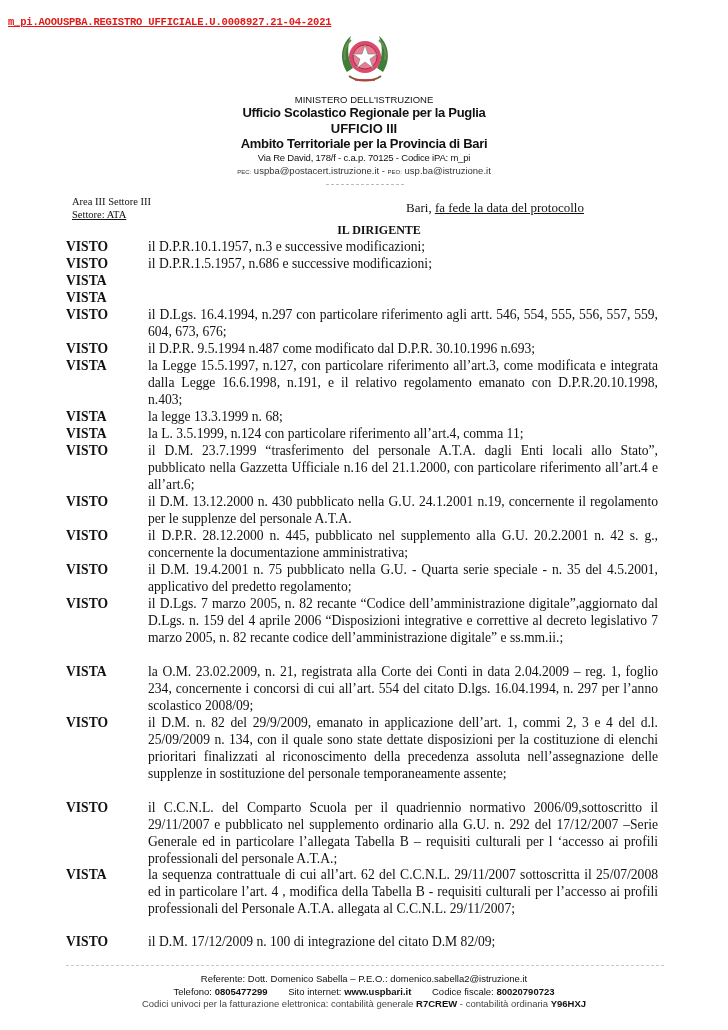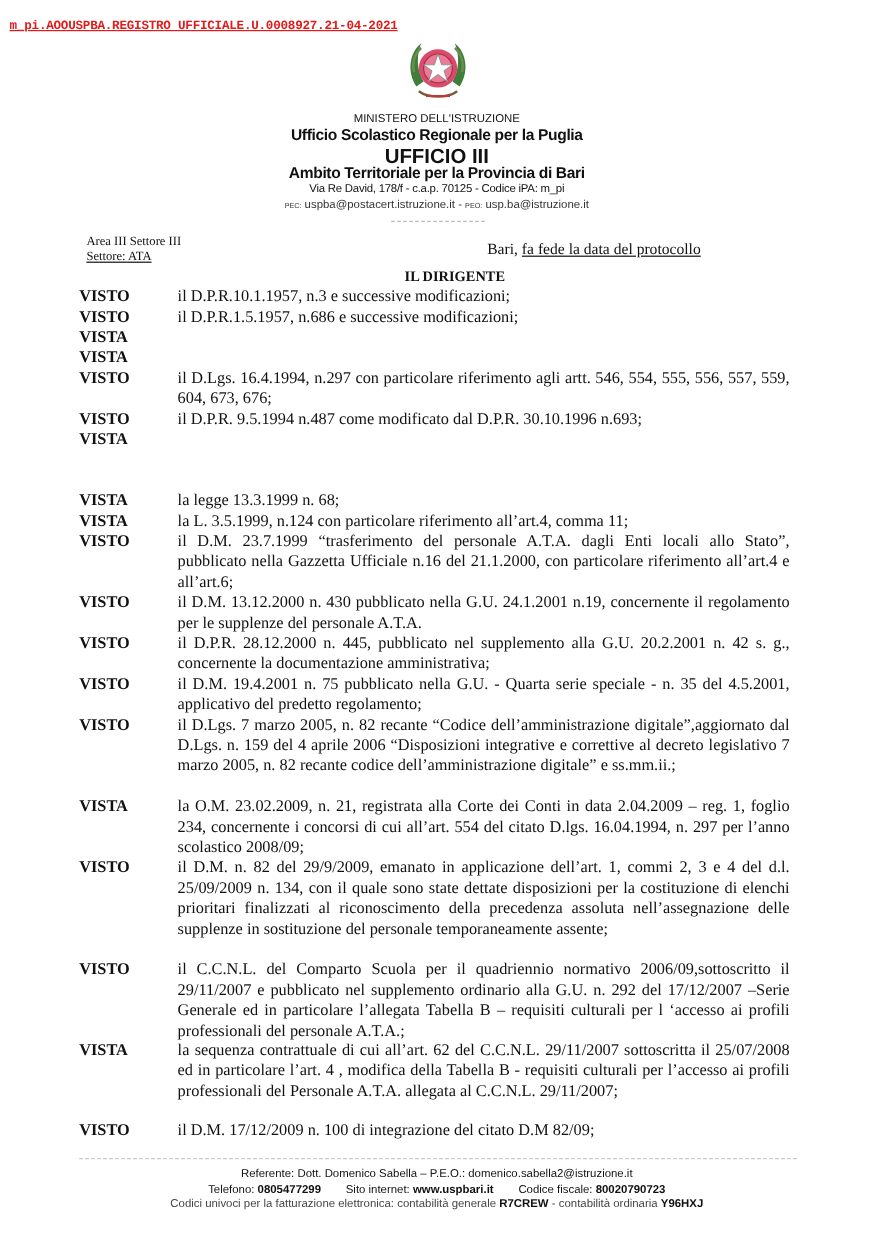--- a/index.html
+++ b/index.html
@@ -2,21 +2,21 @@
 <html><head>
 <meta charset="utf-8">
 <style>
   html, body { margin: 0; padding: 0; background: #ffffff; }
   body { width: 728px; height: 1030px; position: relative; overflow: hidden; font-family: "Liberation Serif", serif; color: #111; }
   .protocol { position: absolute; left: 8px; top: 16px; font-family: "Liberation Mono", monospace; font-weight: bold; font-size: 10.5px; color: #e01b1b; text-decoration: underline; letter-spacing: -0.2px; }
   .emblem { position: absolute; left: 337px; top: 30px; width: 56px; height: 60px; }
   .hdr { position: absolute; left: 0; width: 728px; text-align: center; font-family: "Liberation Sans", sans-serif; color: #111; }
   .hdr.min { top: 94px; font-size: 9.5px; }
   .hdr.usr { top: 105px; font-size: 13px; font-weight: bold; letter-spacing: -0.3px; }
-  .hdr.uff { top: 121px; font-size: 17px; font-weight: bold; }
+  .hdr.uff { top: 121px; font-size: 13px; font-weight: bold; }
   .hdr.amb { top: 136px; font-size: 13px; font-weight: bold; letter-spacing: -0.3px; }
   .hdr.addr { top: 152px; font-size: 9.5px; letter-spacing: -0.2px; }
   .hdr.mail { top: 165px; font-size: 9.5px; color: #333; }
   .hdr.mail .small { font-size: 6px; color: #333; }
   .hdr-sep { position: absolute; left: 326px; top: 184px; width: 78px; border-top: 1px dashed #bbb; }
   .area { position: absolute; left: 72px; top: 196px; font-size: 10.5px; }
   .settore { position: absolute; left: 72px; top: 209px; font-size: 10.5px; text-decoration: underline; }
   .place { position: absolute; left: 406px; top: 200px; font-size: 13px; }
   .place u { text-decoration: underline; }
   .title { position: absolute; left: 0; width: 728px; top: 223px; text-align: center; font-weight: bold; font-size: 12px; padding-left: 30px; box-sizing: border-box; }
@@ -85,20 +85,21 @@
 <div class="entry" style="top:306px">
     <span class="kw">VISTO</span>
     <div class="txt">il D.Lgs. 16.4.1994, n.297 con particolare riferimento agli artt. 546, 554, 555, 556, 557, 559, 604, 673, 676;</div>
   </div>
 <div class="entry" style="top:340px">
     <span class="kw">VISTO</span>
     <div class="txt left">il D.P.R. 9.5.1994 n.487 come modificato dal D.P.R. 30.10.1996 n.693;</div>
   </div>
 <div class="entry" style="top:357px">
     <span class="kw">VISTA</span>
+    <div class="txt">la Legge 15.5.1997, n.127, con particolare riferimento all’art.3, come modificata e integrata dalla Legge 16.6.1998, n.191, e il relativo regolamento emanato con D.P.R.20.10.1998, n.403;</div>
   </div>
 <div class="entry" style="top:408px">
     <span class="kw">VISTA</span>
     <div class="txt left">la legge 13.3.1999 n. 68;</div>
   </div>
 <div class="entry" style="top:425px">
     <span class="kw">VISTA</span>
     <div class="txt left">la L. 3.5.1999, n.124 con particolare riferimento all’art.4, comma 11;</div>
   </div>
 <div class="entry" style="top:442px">

